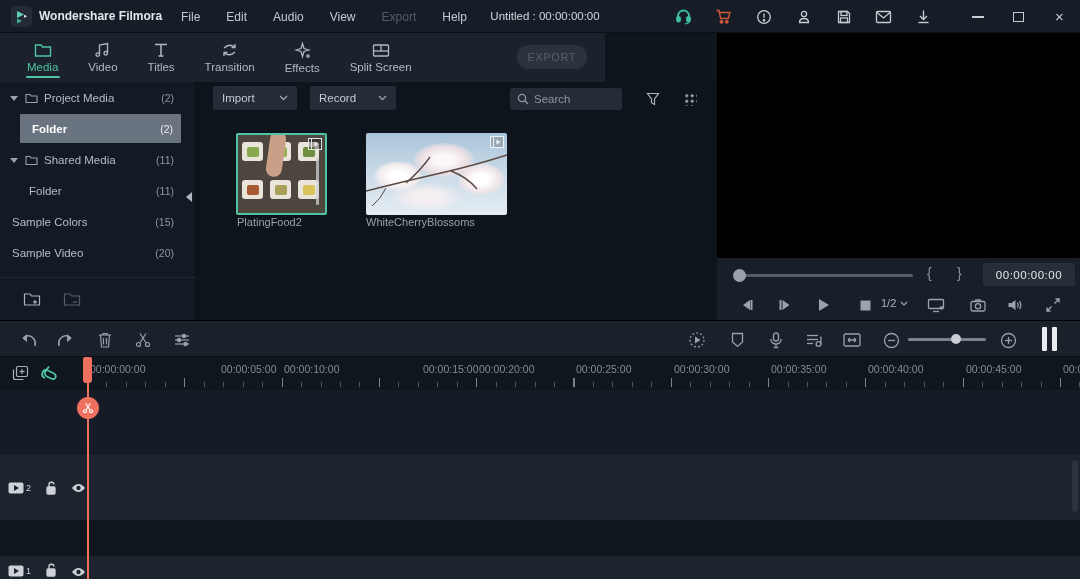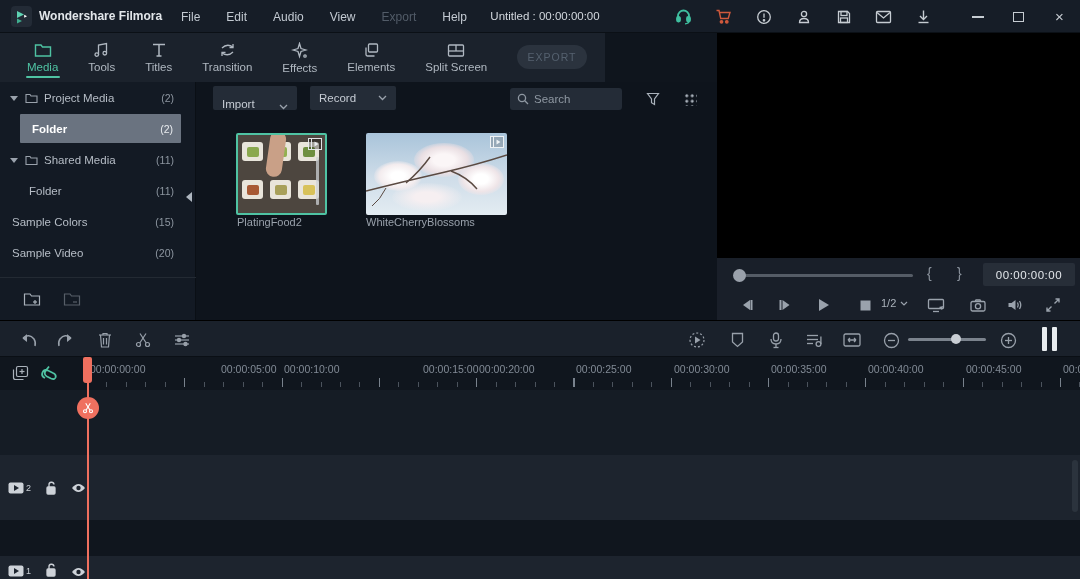--- a/index.html
+++ b/index.html
@@ -233,21 +233,21 @@
             <path d="M1.5 2 h5.5 l1.5 2 h8 v9 h-15 z"></path>
           </svg>
         <span class="tab-label">Media</span>
       </div>
       <div class="tab">
         <svg width="17" height="16" viewBox="0 0 17 16" fill="none" stroke="#b0b8c1" stroke-width="1.3">
             <path d="M5.5 12.5 V3 l8 -1.5 V11"></path>
             <circle cx="3.8" cy="12.6" r="1.8"></circle>
             <circle cx="11.8" cy="11.2" r="1.8"></circle>
           </svg>
-        <span class="tab-label">Tools</span>
+        <span class="tab-label">Video</span>
       </div>
       <div class="tab">
         <svg width="16" height="16" viewBox="0 0 16 16" fill="none" stroke="#b0b8c1" stroke-width="1.5">
             <line x1="2" y1="2.5" x2="14" y2="2.5"></line>
             <line x1="8" y1="2.5" x2="8" y2="14"></line>
             <line x1="5.5" y1="14" x2="10.5" y2="14"></line>
           </svg>
         <span class="tab-label">Titles</span>
       </div>
       <div class="tab">
@@ -258,27 +258,20 @@
             <path d="M3 14 v-3.5 h3.5"></path>
           </svg>
         <span class="tab-label">Transition</span>
       </div>
       <div class="tab">
         <svg width="17" height="17" viewBox="0 0 17 17" fill="none" stroke="#b0b8c1" stroke-width="1.3">
             <path d="M8.5 1.5 L10 6.5 L15 8 L10 9.5 L8.5 14.5 L7 9.5 L2 8 L7 6.5 Z"></path>
             <circle cx="14" cy="14" r="1.2"></circle>
           </svg>
         <span class="tab-label">Effects</span>
-      </div>
-      <div class="tab">
-        <svg width="17" height="16" viewBox="0 0 17 16" fill="none" stroke="#b0b8c1" stroke-width="1.3">
-            <rect x="5.5" y="2" width="9" height="8" rx="1"></rect>
-            <path d="M3 5.5 v7 a1.5 1.5 0 0 0 1.5 1.5 h7"></path>
-          </svg>
-        <span class="tab-label">Elements</span>
       </div>
       <div class="tab">
         <svg width="18" height="15" viewBox="0 0 18 15" fill="none" stroke="#b0b8c1" stroke-width="1.3">
             <rect x="1.5" y="2" width="15" height="11" rx="1"></rect>
             <line x1="9" y1="2" x2="9" y2="8"></line>
             <line x1="1.5" y1="8" x2="16.5" y2="8"></line>
           </svg>
         <span class="tab-label">Split Screen</span>
       </div>
     </div>
@@ -332,21 +325,21 @@
             <path d="M1.5 2 h5.5 l1.5 2 h8 v9 h-15 z"></path>
             <line x1="10" y1="10" x2="14" y2="10"></line>
           </svg>
       </span>
     </div>
     <div class="collapse-arrow"></div>
   </div>
 
   <div class="media-panel">
     <div class="mp-toolbar">
-      <div class="drop-btn" style="left:17px; width:84px;align-items:flex-end;">
+      <div class="drop-btn" style="left:17px; width:84px;">
         <span>Import</span>
         <svg width="9" height="6" viewBox="0 0 9 6" fill="none" stroke="#9aa2ac" stroke-width="1.3">
             <path d="M1 1 l3.5 3.5 L8 1"></path>
           </svg>
       </div>
       <div class="drop-btn" style="left:114px; width:86px;">
         <span>Record</span>
         <svg width="9" height="6" viewBox="0 0 9 6" fill="none" stroke="#9aa2ac" stroke-width="1.3">
             <path d="M1 1 l3.5 3.5 L8 1"></path>
           </svg>

